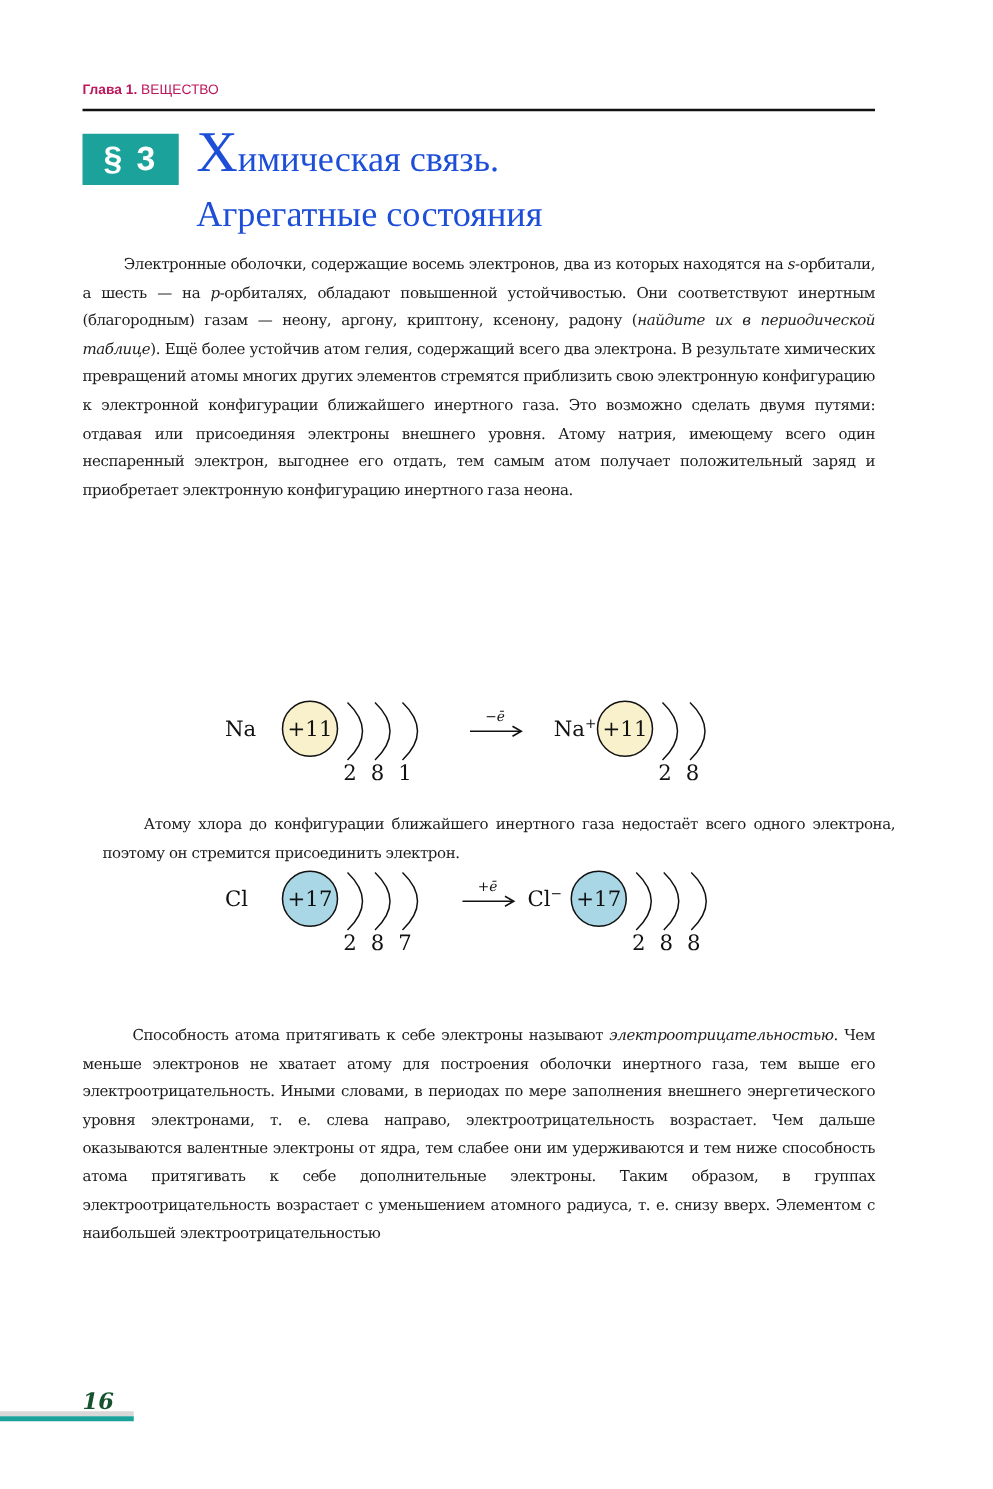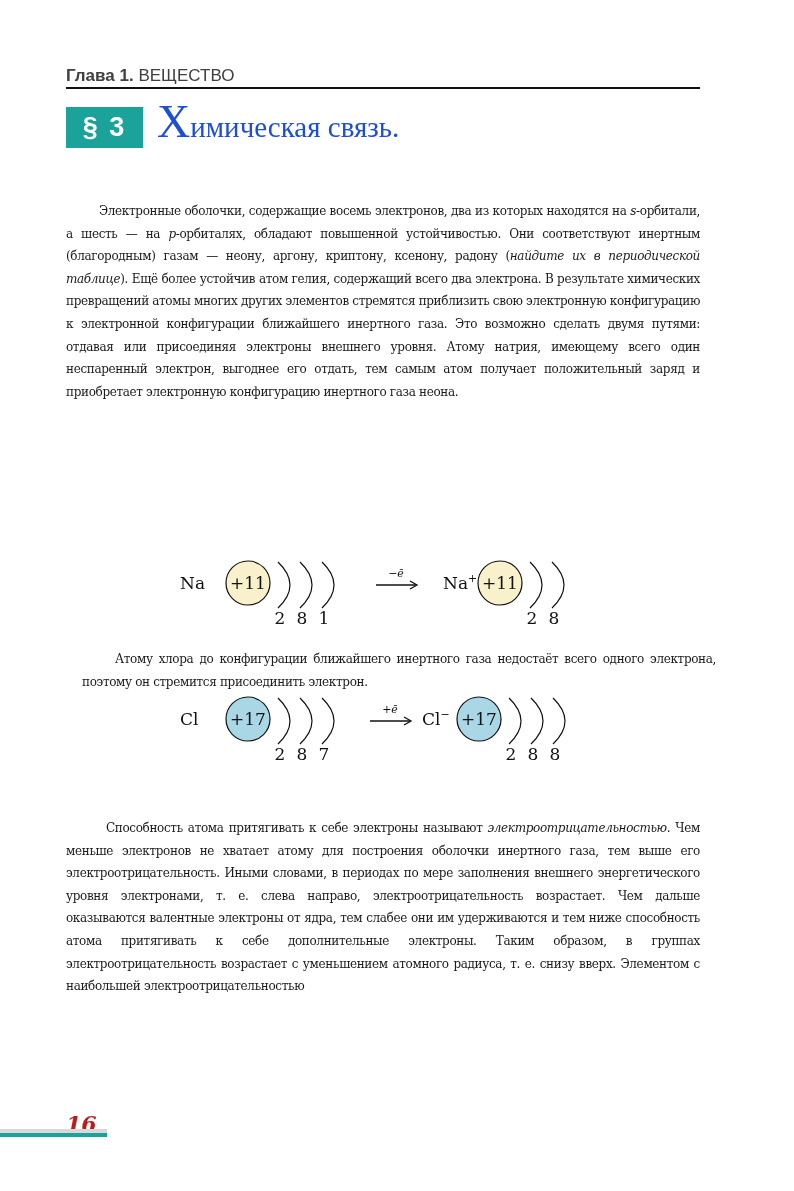--- a/index.html
+++ b/index.html
@@ -2,21 +2,21 @@
 <html><head>
 <meta charset="utf-8">
 <style>
   html, body { margin: 0; padding: 0; }
   body {
     width: 794px; height: 1191px; background: #ffffff; position: relative; overflow: hidden;
     font-family: "DejaVu Serif", "Liberation Serif", serif; color: #1a1a1a;
   }
   .running-head {
     position: absolute; left: 66px; top: 66px; font-family: "Liberation Sans", sans-serif;
-    font-size: 17px; color: #404040;
+    font-size: 11px; color: #be185d;
   }
   .running-head b { font-weight: bold; }
   .head-rule { position: absolute; left: 66px; top: 87px; width: 634px; height: 2px; background: #111; }
   .badge {
     position: absolute; left: 66px; top: 107px; width: 77px; height: 41px; background: #1ba39b;
     color: #fff; font-family: "Liberation Sans", sans-serif; font-weight: bold; font-size: 27px;
     display: flex; align-items: center; justify-content: center; letter-spacing: 2px;
   }
   .title {
     position: absolute; left: 157px; top: 100px; font-family: Liberation Serif, serif;
@@ -34,37 +34,38 @@
   #p2 { top: 648px; margin-left: 16px; }
   #p3 { top: 817px; }
   .diagram { position: absolute; left: 170px; width: 440px; height: 80px; }
   #dia-na { top: 552px; }
   #dia-cl { top: 688px; }
   .diagram svg { width: 440px; height: 80px; overflow: visible; }
   .dtext { font-family: "DejaVu Serif", "Liberation Serif", serif; font-size: 17px; fill: #111; }
   .stext { font-family: "DejaVu Serif", "Liberation Serif", serif; font-size: 11px; fill: #111; font-style: italic; }
   .page-num {
     position: absolute; left: 66px; top: 1111px; font-family: "DejaVu Serif", "Liberation Serif", serif;
-    font-style: italic; font-weight: bold; font-size: 22px; color: #b91c1c;
+    font-style: italic; font-weight: bold; font-size: 18px; color: #14532d;
   }
   .foot-gray { position: absolute; left: 0; top: 1129px; width: 107px; height: 4px; background: #d8d8d8; }
   .foot-teal { position: absolute; left: 0; top: 1133px; width: 107px; height: 4px; background: #1ba39b; }
 </style>
 </head>
 <body>
 
 <div class="running-head">
   <b>Глава 1.</b>
   <span>ВЕЩЕСТВО</span>
 </div>
 <div class="head-rule"></div>
 
 <div class="badge">§ 3</div>
 <div class="title">
   <span class="big">Х</span><span>имическая связь.</span>
+  <span class="line2">Агрегатные состояния</span>
 </div>
 
 <div class="para" id="p1"><span class="indent"></span><span>Электронные оболочки, содержащие восемь электронов, два из которых находятся на </span><i>s</i><span>-орбитали, а шесть — на </span><i>p</i><span>-орбиталях, обладают повышенной устойчивостью. Они со­ответствуют инертным (благородным) газам — неону, арго­ну, криптону, ксенону, радону (</span><i>найдите их в периодической таблице</i><span>). Ещё более устойчив атом гелия, содержащий все­го два электрона. В результате химических превращений атомы многих других элементов стремятся приблизить свою электронную конфигурацию к электронной конфигурации ближайшего инертного газа. Это возможно сделать двумя путями: отдавая или присоединяя электроны внешнего уров­ня. Атому натрия, имеющему всего один неспаренный элек­трон, выгоднее его отдать, тем самым атом получает положи­тельный заряд и приобретает электронную конфигурацию инертного газа неона.</span></div>
 
 <div class="diagram" id="dia-na">
   <svg id="svg-na">
       <text x="10" y="37" class="dtext">Na</text>
       <circle cx="78" cy="31" r="22" fill="#f8f1cc" stroke="#111" stroke-width="1.2"></circle>
       <text x="78" y="37" text-anchor="middle" class="dtext">+11</text>
       <path d="M 108 10 Q 132 33 108 56" fill="none" stroke="#111" stroke-width="1.2"></path>

